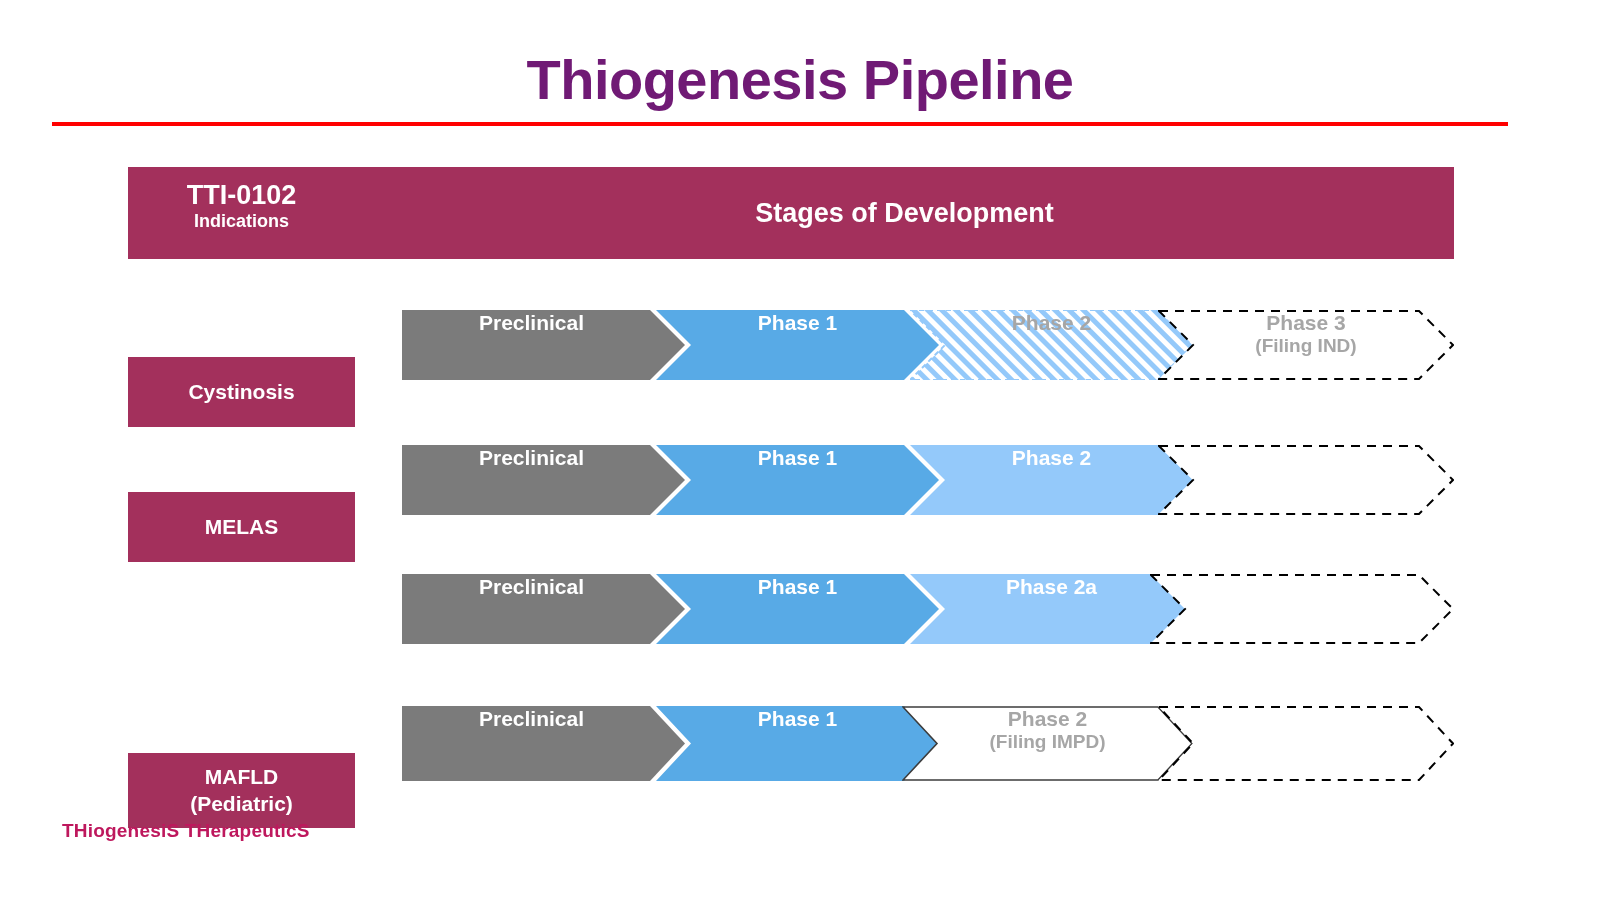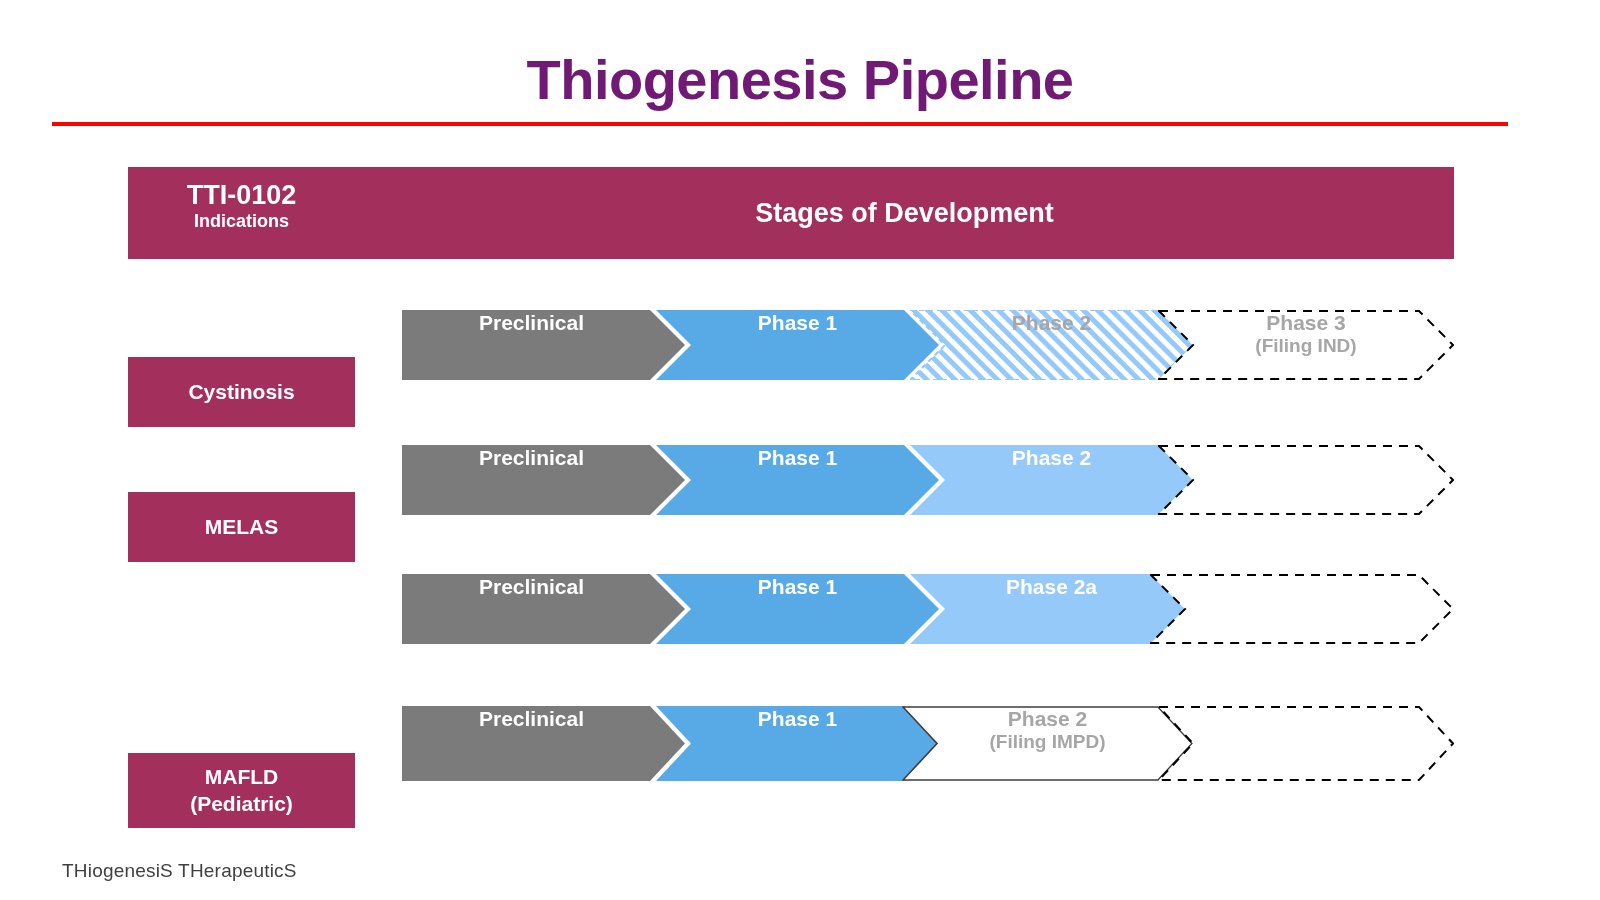--- a/index.html
+++ b/index.html
@@ -153,24 +153,25 @@
   .chev svg { display: block; width: 100%; height: 100%; }
   .chev .chev-label { z-index: 2; }
 
   .lbl-white { color: #ffffff; }
   .lbl-gray  { color: #a6a6a6; }
 
   
   #footer-brand {
     position: absolute;
     left: 62px;
-    top: 860px;
+    top: 820px;
     font-size: 19px;
-    color: #404040;
+    color: #be185d;
     letter-spacing: 0.2px;
+    font-weight: bold;
   }
 </style>
 </head>
 <body>
 
 <div id="slide-title">Thiogenesis Pipeline</div>
 <div id="title-rule"></div>
 
 <div id="header-band">
   <div id="header-drug">

